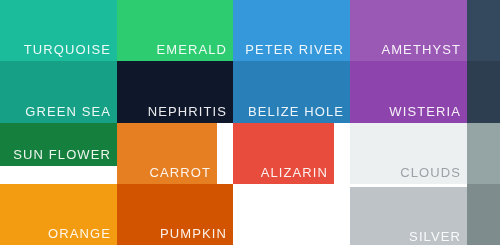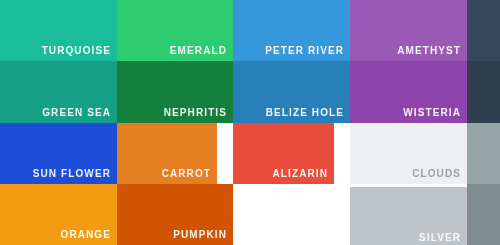--- a/index.html
+++ b/index.html
@@ -18,23 +18,23 @@
   }
   .swatch {
     position: absolute;
     box-sizing: border-box;
     overflow: hidden;
   }
   .swatch-label {
     position: absolute;
     right: 6px;
     bottom: 5px;
-    font-size: 10px;
+    font-size: 13px;
     letter-spacing: 1.1px;
-    font-weight: 700;
+    font-weight: 400;
     line-height: 1;
     white-space: nowrap;
     color: rgba(255,255,255,0.92);
     text-transform: uppercase;
   }
   .swatch-label.muted {
     color: rgba(150,157,163,0.95);
   }
 </style>
 </head>
@@ -50,31 +50,31 @@
     <div class="swatch" style="left: 233px; top: 0px; width: 117px; height: 61px; background: rgb(52, 152, 219);">
       <span class="swatch-label">PETER RIVER</span>
     </div>
     <div class="swatch" style="left: 350px; top: 0px; width: 117px; height: 61px; background: rgb(155, 89, 182);">
       <span class="swatch-label">AMETHYST</span>
     </div>
     <div class="swatch" style="left: 467px; top: 0px; width: 33px; height: 61px; background: rgb(52, 73, 94);"></div>
     <div class="swatch" style="left: 0px; top: 61px; width: 117px; height: 62px; background: rgb(22, 160, 133);">
       <span class="swatch-label">GREEN SEA</span>
     </div>
-    <div class="swatch" style="left: 117px; top: 61px; width: 116px; height: 62px; background: #15803d;">
+    <div class="swatch" style="left: 117px; top: 61px; width: 116px; height: 62px; background: #0f172a;">
       <span class="swatch-label">NEPHRITIS</span>
     </div>
     <div class="swatch" style="left: 233px; top: 61px; width: 117px; height: 62px; background: rgb(41, 128, 185);">
       <span class="swatch-label">BELIZE HOLE</span>
     </div>
     <div class="swatch" style="left: 350px; top: 61px; width: 117px; height: 62px; background: rgb(142, 68, 173);">
       <span class="swatch-label">WISTERIA</span>
     </div>
     <div class="swatch" style="left: 467px; top: 61px; width: 33px; height: 62px; background: rgb(44, 62, 80);"></div>
-    <div class="swatch" style="left: 0px; top: 123px; width: 117px; height: 61px; background: #1d4ed8;">
+    <div class="swatch" style="left: 0px; top: 123px; width: 117px; height: 43px; background: #15803d;">
       <span class="swatch-label">SUN FLOWER</span>
     </div>
     <div class="swatch" style="left: 117px; top: 123px; width: 100px; height: 61px; background: rgb(230, 126, 34);">
       <span class="swatch-label">CARROT</span>
     </div>
     <div class="swatch" style="left: 233px; top: 123px; width: 101px; height: 61px; background: rgb(231, 76, 60);">
       <span class="swatch-label">ALIZARIN</span>
     </div>
     <div class="swatch" style="left: 350px; top: 123px; width: 117px; height: 61px; background: rgb(236, 240, 241);">
       <span class="swatch-label muted">CLOUDS</span>

